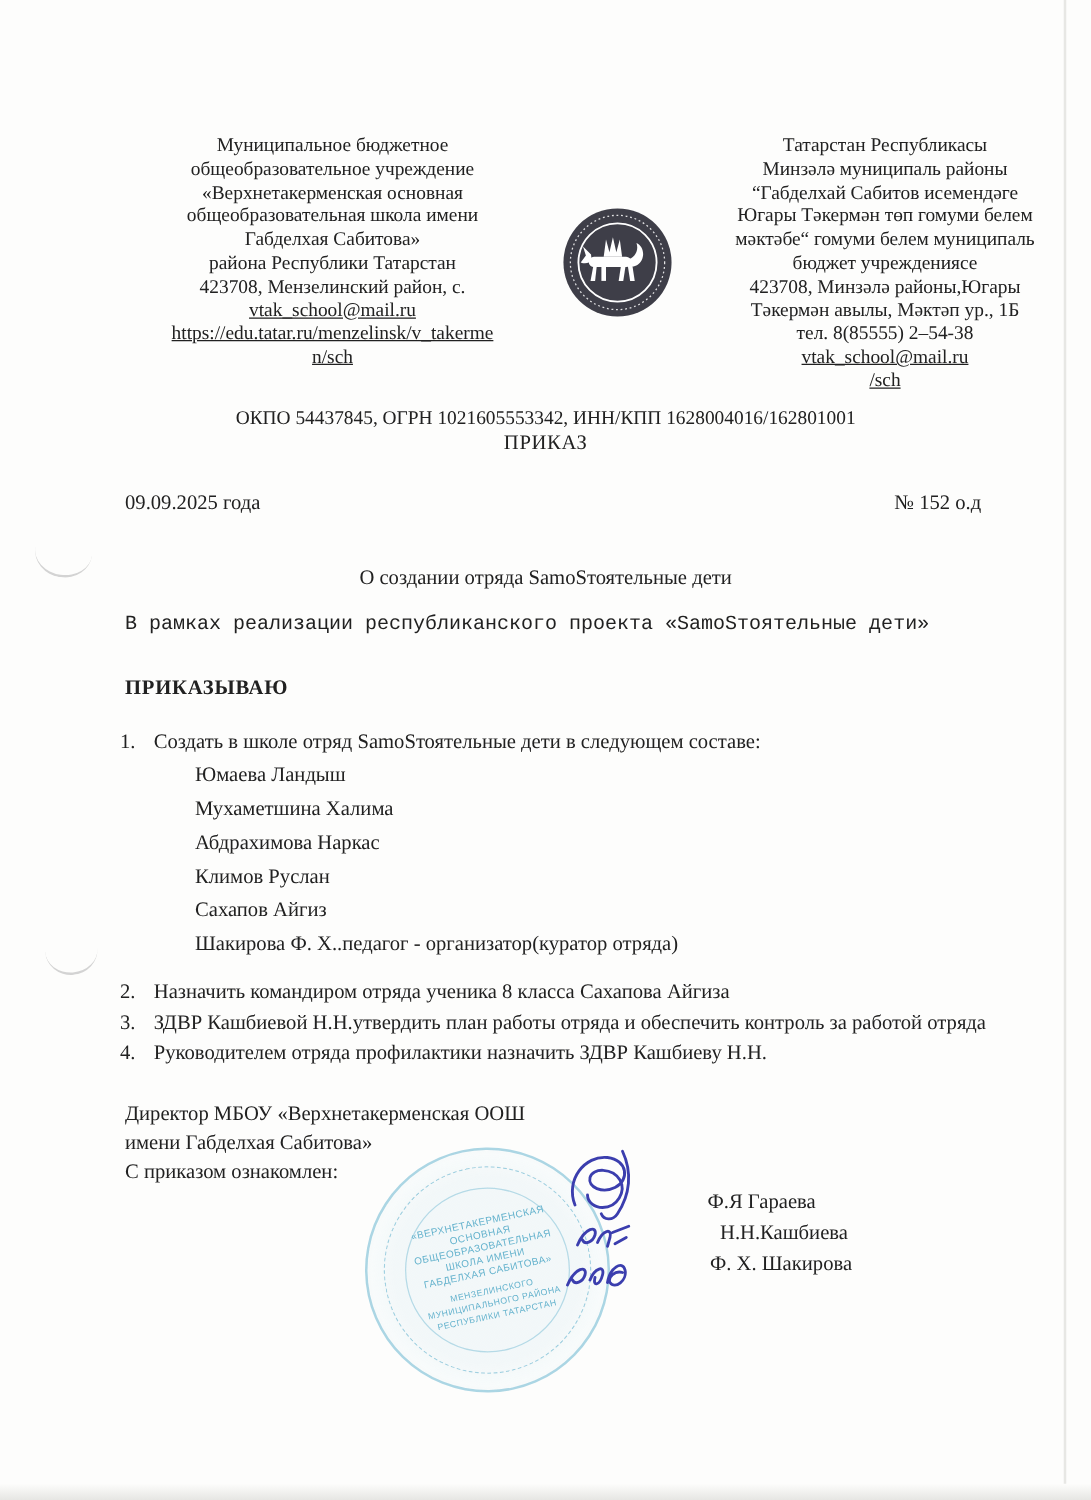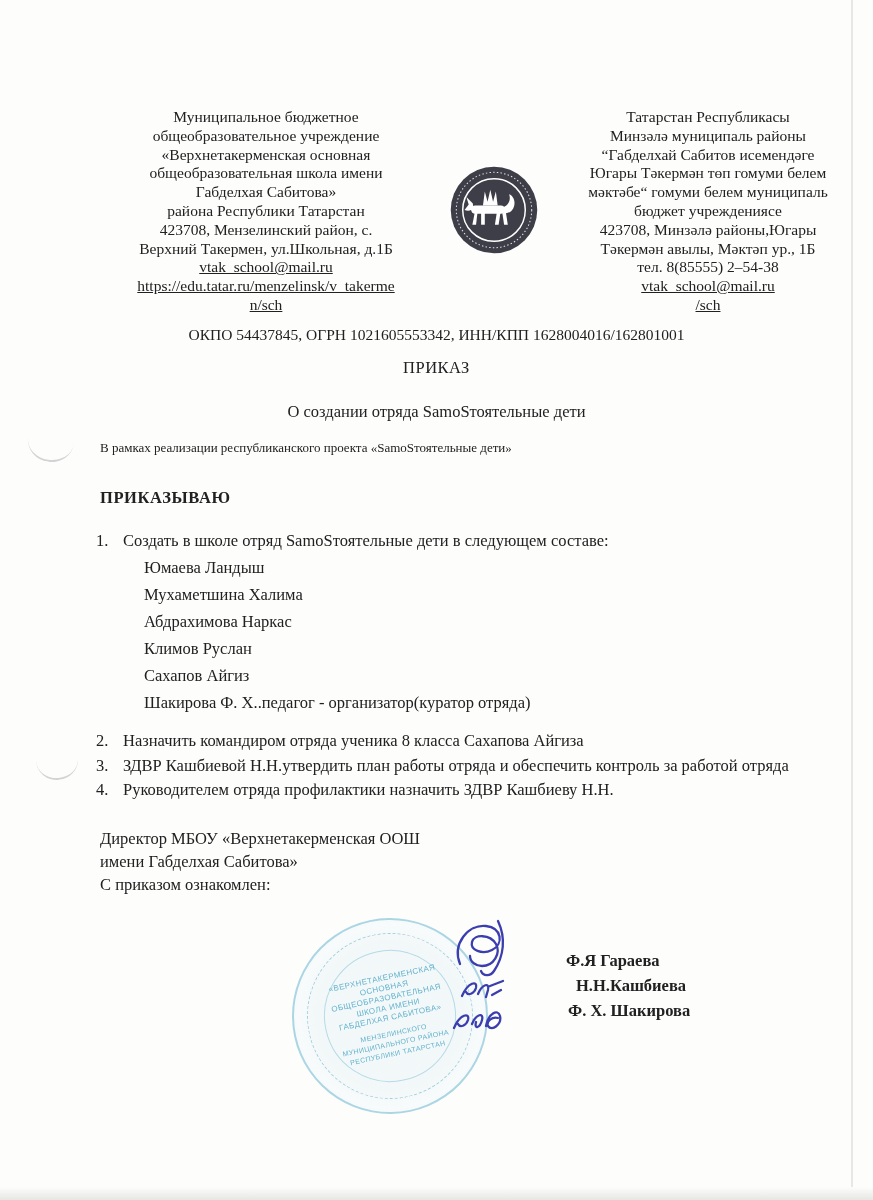--- a/index.html
+++ b/index.html
@@ -19,51 +19,51 @@
   
   .letterhead { display:flex; padding:108px 5px 0 92px; }
   .lh-col { text-align:center; font-size:15.5px; line-height:18.8px; }
   .lh-left  { width:348px; }
   .lh-right { width:320px; }
   .lh-mid   { width:108px; display:flex; justify-content:center; align-items:flex-start; padding-top:56px; }
   .lh-links div { text-decoration:underline; }
   .emblem { width:92px; height:92px; }
 
   .reg-line { text-align:center; font-size:15.5px; margin-top:11px; }
-  .doc-type { text-align:center; font-size:16.5px; margin-top:14px; letter-spacing:.5px; }
+  .doc-type { text-align:center; font-size:16.5px; letter-spacing:.5px; }
   .date-row { display:flex; justify-content:space-between; margin:28px 88px 0 100px; font-size:16.5px; }
-  .title    { text-align:center; font-size:16.5px; margin-top:24px; }
-  .intro    { margin:18px 60px 0 100px; font-size:13px; }
+  .title    { text-align:center; font-size:16.5px; margin-top:40px; }
+  .intro    { margin:18px 60px 0 100px; font-size:16px;font-family:Liberation Mono, monospace; }
   .orderword{ margin:32px 0 0 100px; font-size:16.5px; letter-spacing:.6px;font-weight:bold; }
 
   .items { margin:22px 56px 0 96px; font-size:16.5px; }
   .item  { display:flex; line-height:21.5px; margin-bottom:3px; }
   .item .num { flex:0 0 27px; }
-  .members { margin:3px 0 14px 48px; line-height:27px; }
+  .members { margin:3px 0 14px 60px; line-height:27px; }
 
   .sig-block { margin:26px 0 0 100px; font-size:16.5px; line-height:23px; width:380px; }
 
   
   .stamp { position:absolute; left:292px; top:918px; width:192px; height:192px;
     border-radius:50%; border:2px solid rgba(95,176,204,.55);
     transform:rotate(-12deg); color:#58acc9; opacity:.92;
     background:radial-gradient(circle, rgba(140,200,222,.10) 55%, rgba(140,200,222,.03) 75%); }
   .stamp::before { content:""; position:absolute; inset:13px; border-radius:50%;
     border:1px dashed rgba(95,176,204,.6); }
   .stamp::after  { content:""; position:absolute; inset:30px; border-radius:50%;
     border:1px solid rgba(95,176,204,.45); }
   .stamp-text { position:absolute; inset:0; display:flex; flex-direction:column;
     justify-content:center; align-items:center; text-align:center;
     font-family:"Liberation Sans", sans-serif; font-size:8px; line-height:10px; letter-spacing:.4px; }
   .stamp-text div:nth-child(6) { margin-top:6px; font-size:7px; }
   .stamp-text div:nth-child(7), .stamp-text div:nth-child(8) { font-size:7px; }
 
   
   .signatures { position:absolute; left:446px; top:916px; width:125px; height:130px; }
-  .sig-names { position:absolute; left:566px; top:948px; font-size:16.5px; line-height:25px;font-weight:bold; }
+  .sig-names { position:absolute; left:566px; top:948px; font-size:16.5px; line-height:25px; }
   .sig-names div:nth-child(2) { padding-left:10px; }
   .sig-names div:nth-child(3) { padding-left:2px; }
 </style>
 </head>
 <body>
 
 <div class="page">
 
   <div class="edge-right"></div>
   <div class="edge-bottom"></div>
@@ -73,21 +73,20 @@
   <div class="letterhead">
     <div class="lh-col lh-left">
       <div>
           <div>Муниципальное бюджетное</div>
           <div>общеобразовательное  учреждение</div>
           <div>«Верхнетакерменская основная</div>
           <div>общеобразовательная школа имени</div>
           <div>Габделхая Сабитова»</div>
           <div>района Республики Татарстан</div>
           <div>423708, Мензелинский район, с.</div>
-          <div>Верхний Такермен, ул.Школьная, д.1Б</div>
         </div>
       <div class="lh-links">
           <div>vtak_school@mail.ru</div>
           <div>https://edu.tatar.ru/menzelinsk/v_takerme</div>
           <div>n/sch</div>
         </div>
     </div>
     <div class="lh-mid">
       <svg class="emblem" viewBox="0 0 100 100">
         <circle cx="50" cy="50" r="47" fill="#3e3e48"></circle>
@@ -121,20 +120,24 @@
           <div>vtak_school@mail.ru</div>
           <div>/sch</div>
         </div>
     </div>
   </div>
 
   <div class="reg-line">ОКПО 54437845, ОГРН 1021605553342, ИНН/КПП  1628004016/162801001</div>
 
   <div class="doc-type">ПРИКАЗ</div>
 
+  <div class="date-row">
+    <span>09.09.2025 года</span>
+    <span>№ 152 о.д</span>
+  </div>
 
   <div class="title">О создании отряда SamoSтоятельные дети</div>
 
   <div class="intro">В рамках реализации республиканского проекта «SamoSтоятельные дети»</div>
 
   <div class="orderword">ПРИКАЗЫВАЮ</div>
 
   <div class="items">
     <div class="item">
       <span class="num">1.</span>

